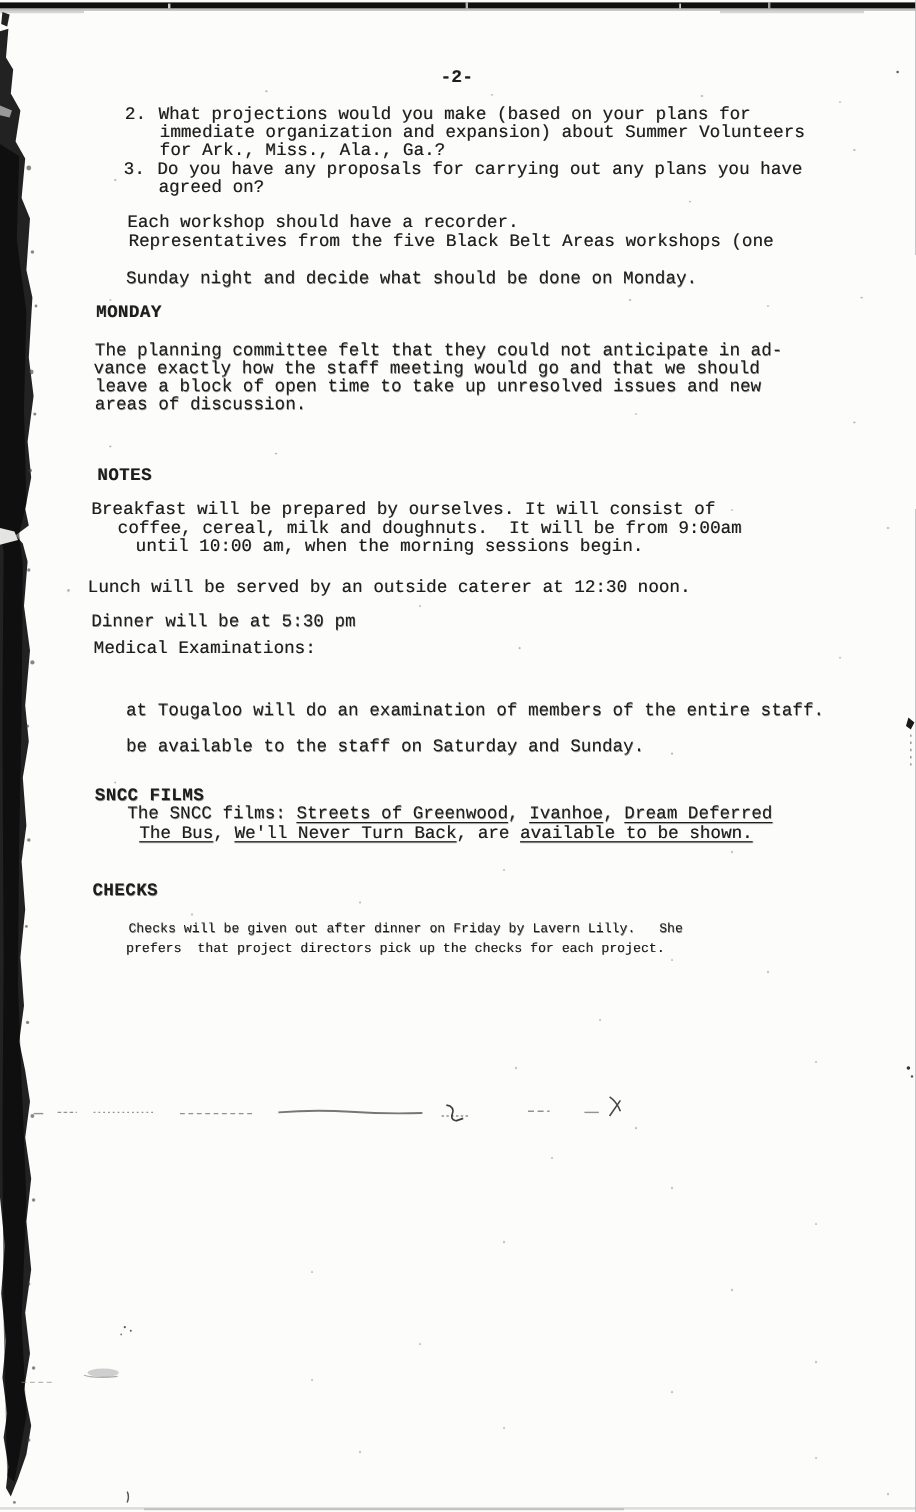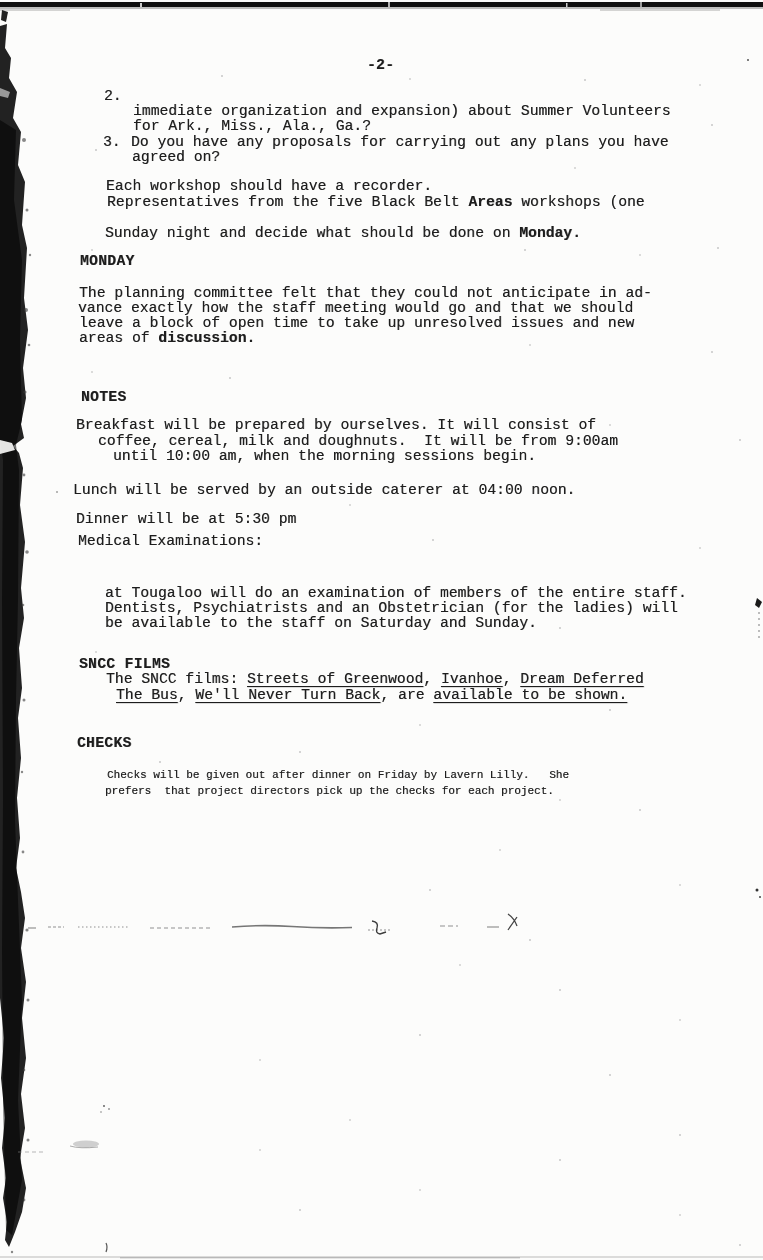--- a/index.html
+++ b/index.html
@@ -10,21 +10,21 @@
     background: #fcfcfb;
     overflow: hidden;
     font-family: "Liberation Mono", "DejaVu Sans Mono", monospace;
     font-size: 14.7px;
     line-height: 15.5px;
     color: #1d1d1d;
     text-shadow: 0.4px 0.3px 0.45px rgba(25,25,25,0.5);
   }
   .ln { position: absolute; white-space: pre; }
   .hd { font-weight: bold; letter-spacing: 0.3px; }
-  .b  { font-weight: bold; }
+  .b  { font-weight: normal; }
   .u  {
     text-decoration: underline;
     text-underline-offset: 2.5px;
     text-decoration-thickness: 1.3px;
   }
   .small { font-size: 11px; }
   .artifacts { position: absolute; inset: 0; pointer-events: none; }
 </style>
 </head>
 <body>
@@ -160,20 +160,21 @@
         <circle cx="420" cy="1190" r="0.7"></circle>
       <circle cx="300" cy="1210" r="0.8"></circle>
         <circle cx="680" cy="1215" r="0.7"></circle>
       <circle cx="740" cy="1245" r="0.8"></circle>
     </g>
   </svg>
 
   <div class="ln hd" style="left:367px; top:58px">-2-</div>
 
   <div class="ln" style="left:104px; top:89px">2.</div>
+  <div class="ln" style="left:132px; top:89px">What projections would you make (based on your plans for</div>
   <div class="ln" style="left:133px; top:104px">immediate organization and expansion) about Summer Volunteers</div>
   <div class="ln" style="left:133px; top:119px">for Ark., Miss., Ala., Ga.?</div>
 
   <div class="ln" style="left:103px; top:135px">3.</div>
   <div class="ln" style="left:131px; top:135px">Do you have any proposals for carrying out any plans you have</div>
   <div class="ln" style="left:132px; top:150px">agreed on?</div>
 
   <div class="ln" style="left:106px; top:179px">Each workshop should have a recorder.</div>
   <div class="ln" style="left:107px; top:195px"><span>Representatives from the five Black Belt </span><span class="b">Areas</span><span> workshops (one</span></div>
   <div class="ln" style="left:105px; top:226px"><span>Sunday night and decide what should be done on </span><span class="b">Monday.</span></div>
@@ -181,26 +182,25 @@
   <div class="ln hd" style="left:80px; top:254px">MONDAY</div>
   <div class="ln" style="left:79px; top:286px">The planning committee felt that they could not anticipate in ad-</div>
   <div class="ln" style="left:78px; top:301px">vance exactly how the staff meeting would go and that we should</div>
   <div class="ln" style="left:79px; top:316px">leave a block of open time to take up unresolved issues and new</div>
   <div class="ln" style="left:79px; top:331px"><span>areas of </span><span class="b">discussion.</span></div>
 
   <div class="ln hd" style="left:81px; top:390px">NOTES</div>
   <div class="ln" style="left:76px; top:418px">Breakfast will be prepared by ourselves. It will consist of</div>
   <div class="ln" style="left:98px; top:434px">coffee, cereal, milk and doughnuts.  It will be from 9:00am</div>
   <div class="ln" style="left:113px; top:449px">until 10:00 am, when the morning sessions begin.</div>
-  <div class="ln" style="left:73px; top:483px">Lunch will be served by an outside caterer at 04:00 noon.</div>
+  <div class="ln" style="left:73px; top:483px">Lunch will be served by an outside caterer at 12:30 noon.</div>
   <div class="ln" style="left:76px; top:512px">Dinner will be at 5:30 pm</div>
 
   <div class="ln" style="left:78px; top:534px">Medical Examinations:</div>
   <div class="ln" style="left:105px; top:586px">at Tougaloo will do an examination of members of the entire staff.</div>
-  <div class="ln" style="left:105px; top:601px">Dentists, Psychiatrists and an Obstetrician (for the ladies) will</div>
   <div class="ln" style="left:105px; top:616px">be available to the staff on Saturday and Sunday.</div>
 
   <div class="ln hd" style="left:79px; top:657px">SNCC FILMS</div>
   <div class="ln" style="left:106px; top:672px"><span>The SNCC films: </span><span class="u">Streets of Greenwood</span><span>, </span><span class="u">Ivanhoe</span><span>, </span><span class="u">Dream Deferred</span></div>
   <div class="ln" style="left:116px; top:688px"><span class="u">The Bus</span><span>, </span><span class="u">We'll Never Turn Back</span><span>, are </span><span class="u">available to be shown.</span></div>
 
   <div class="ln hd" style="left:77px; top:736px">CHECKS</div>
   <div class="ln small" style="left:107px; top:768px">Checks will be given out after dinner on Friday by Lavern Lilly.   She</div>
   <div class="ln small" style="left:105px; top:784px">prefers  that project directors pick up the checks for each project.</div>
 

